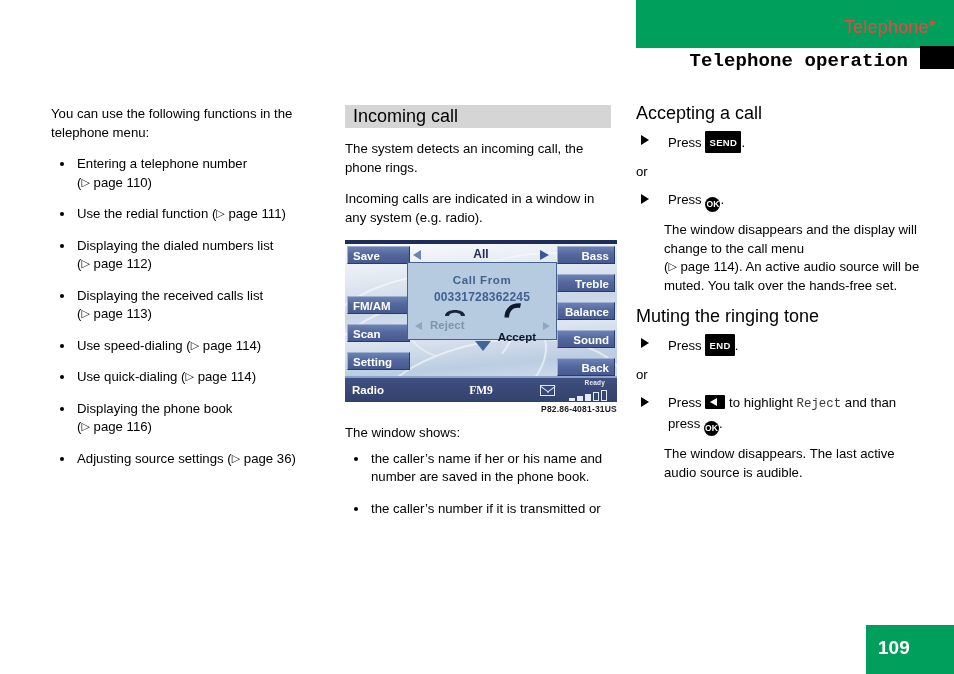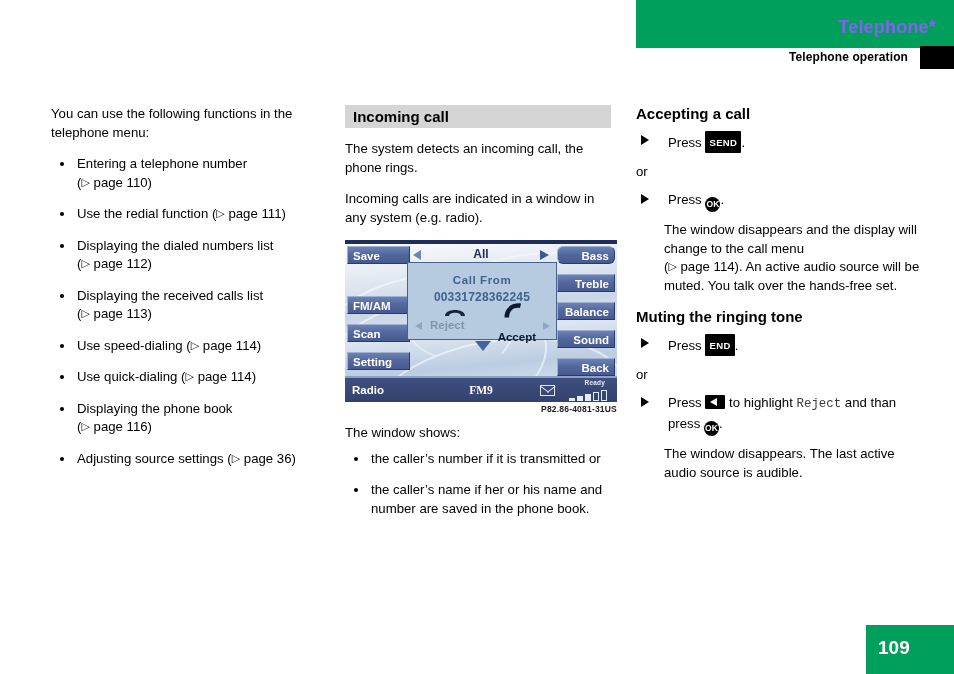--- a/index.html
+++ b/index.html
@@ -23,32 +23,33 @@
     top: 0;
     width: 318px;
     height: 48px;
     background: #00a05c;
   }
   #header-title {
     position: absolute;
     right: 18px;
     top: 17px;
     font-size: 18px;
-    font-weight: bold;
-    color: #8b5cf6;
+    font-weight: normal;
+    color: #ef4444;
     letter-spacing: 0.2px;
   }
   #subheader-title {
     position: absolute;
     right: 46px;
     top: 50px;
-    font-size: 12px;
+    font-size: 19px;
     font-weight: bold;
     color: #000000;
     letter-spacing: 0.1px;
+    font-family: Liberation Mono, monospace;
   }
   #subheader-block {
     position: absolute;
     left: 920px;
     top: 46px;
     width: 34px;
     height: 23px;
     background: #000000;
   }
 
@@ -81,22 +82,22 @@
 
   p.body {
     margin: 0 0 13px 0;
     font-size: 13.2px;
     line-height: 18.5px;
   }
   p.body.tight { margin-bottom: 7px; }
 
   h3.sec-head {
     margin: 0 6px 9px 0;
-    font-size: 15px;
-    font-weight: bold;
+    font-size: 18px;
+    font-weight: normal;
     line-height: 17px;
   }
   h3.sec-head.shaded {
     background: #d5d5d5;
     padding: 3px 0 3px 8px;
     margin-bottom: 12px;
   }
 
   
   ul.bullets {
@@ -262,21 +263,21 @@
     box-sizing: border-box;
     white-space: nowrap;
   }
   .sk-left  { left: 2px;  width: 63px; text-align: left;  padding-left: 5px; }
   .sk-right { right: 2px; width: 58px; text-align: right; padding-right: 5px; }
 
   #sk-save    { top: 6px; }
   #sk-fmam    { top: 56px; }
   #sk-scan    { top: 84px; }
   #sk-setting { top: 112px; }
-  #sk-bass    { top: 6px; border-radius: 6px; }
+  #sk-bass    { top: 6px; }
   #sk-treble  { top: 34px; }
   #sk-balance { top: 62px; }
   #sk-sound   { top: 90px; }
   #sk-back    { top: 118px; }
 
   
   #nav-row {
     position: absolute;
     left: 66px; top: 7px;
     width: 140px;
@@ -596,25 +597,25 @@
         </div>
       </div>
     </div>
     <div id="figure-caption">P82.86-4081-31US</div>
   </div>
 
   <p class="body tight">The window shows:</p>
   <ul class="bullets">
     <li>
       <span class="dot"></span>
+      <span>the caller’s name if her or his name and number are saved in the phone book.</span>
+    </li>
+    <li>
+      <span class="dot"></span>
       <span>the caller’s number if it is transmitted or</span>
-    </li>
-    <li>
-      <span class="dot"></span>
-      <span>the caller’s name if her or his name and number are saved in the phone book.</span>
     </li>
   </ul>
 </div>
 
 <div class="column" id="col-right">
   <h3 class="sec-head">Accepting a call</h3>
 
   <ul class="steps">
     <li class="step">
       <span class="tri"></span>

